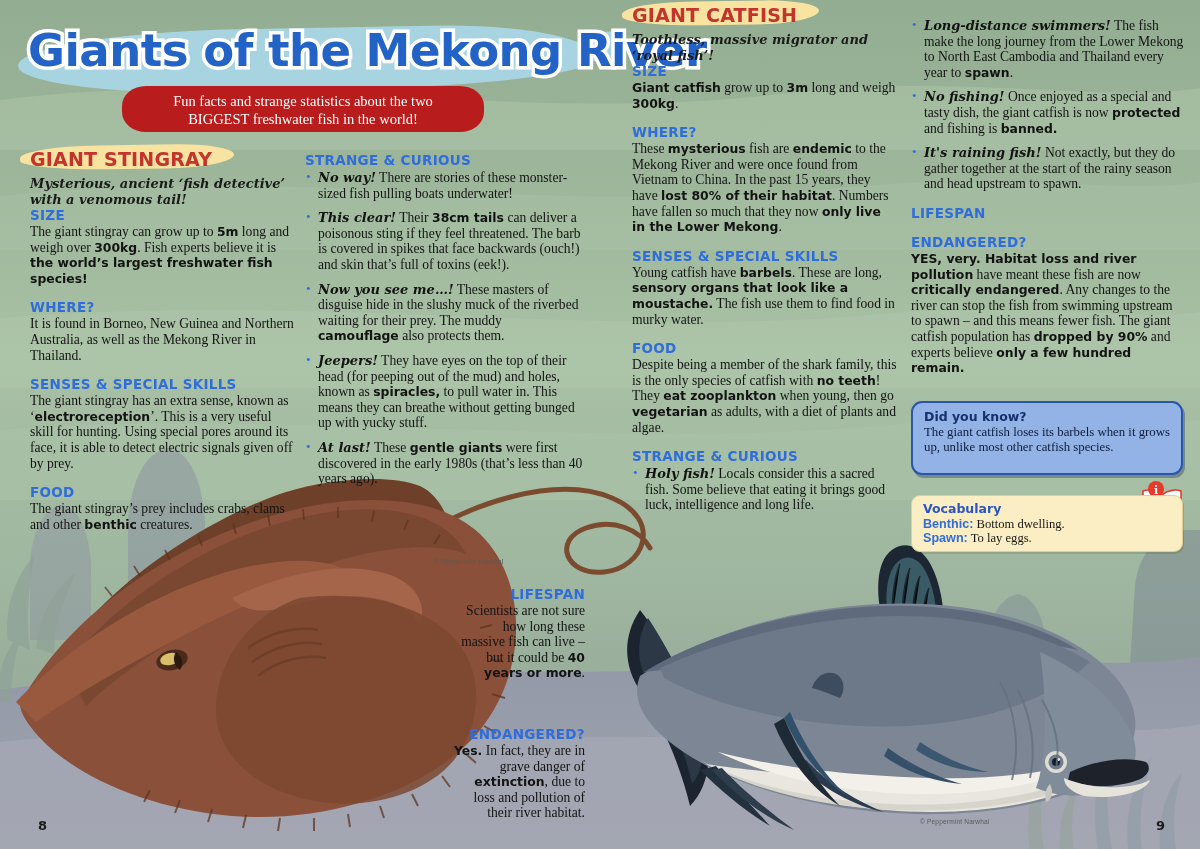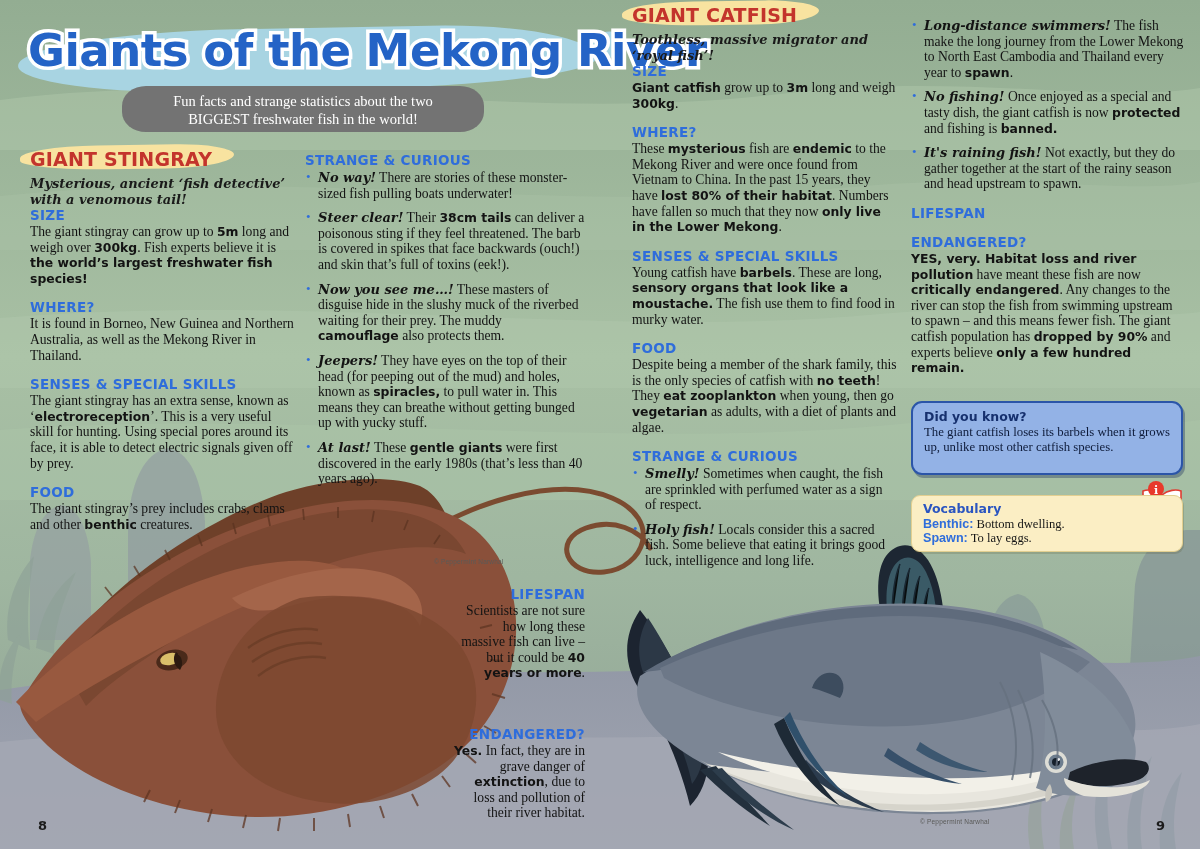--- a/index.html
+++ b/index.html
@@ -53,21 +53,21 @@
     font-family: "DejaVu Sans", sans-serif;
     font-weight: 700;
     font-size: 45px;
     letter-spacing: -0.5px;
     color: #2463c6;
     white-space: nowrap;
   }
 
   .subbanner {
     position: absolute; left: 122px; top: 86px; width: 362px; height: 46px;
-    background: #737373;
+    background: #b91c1c;
     border-radius: 24px / 20px;
     color: #ffffff;
     font-family: "Liberation Serif", serif;
     font-size: 14.5px;
     line-height: 18px;
     text-align: center;
     padding: 6px 16px 0 16px;
     box-shadow: 0 0 0 0 rgba(0,0,0,0);
   }
 
@@ -383,21 +383,21 @@
         <p class="body">The giant stingray has an extra sense, known as ‘<b>electroreception</b>’. This is a very useful skill for hunting. Using special pores around its face, it is able to detect electric signals given off by prey.</p>
         <h3 class="sub">FOOD</h3>
         <p class="body">The giant stingray’s prey includes crabs, clams and other <b>benthic</b> creatures.</p>
       </div>
   </div>
 
   <div class="col" style="left:305px; top:152px; width:280px;">
     <h3 class="sub">STRANGE &amp; CURIOUS</h3>
     <ul class="bullets" id="stingray-bullets">
         <li><i class="lead">No way!</i> There are stories of these monster-sized fish pulling boats underwater!</li>
-        <li><i class="lead">Steer clear!</i> Their <b>38cm tails</b> can deliver a poisonous sting if they feel threatened. The barb is covered in spikes that face backwards (ouch!) and skin that’s full of toxins (eek!).</li>
+        <li><i class="lead">This clear!</i> Their <b>38cm tails</b> can deliver a poisonous sting if they feel threatened. The barb is covered in spikes that face backwards (ouch!) and skin that’s full of toxins (eek!).</li>
         <li><i class="lead">Now you see me…!</i> These masters of disguise hide in the slushy muck of the riverbed waiting for their prey. The muddy <b>camouflage</b> also protects them.</li>
         <li><i class="lead">Jeepers!</i> They have eyes on the top of their head (for peeping out of the mud) and holes, known as <b>spiracles,</b> to pull water in. This means they can breathe without getting bunged up with yucky stuff.</li>
         <li><i class="lead">At last!</i> These <b>gentle giants</b> were first discovered in the early 1980s (that’s less than 40 years ago).</li>
       </ul>
   </div>
 
   <div class="col ray-block" style="left:460px; top:586px; width:125px;">
     <h3 class="sub">LIFESPAN</h3>
     <p class="body">Scientists are not sure how long these massive fish can live – but it could be <b>40 years or more</b>.</p>
   </div>
@@ -416,21 +416,20 @@
         <p class="body"><b>Giant catfish</b> grow up to <b>3m</b> long and weigh <b>300kg</b>.</p>
         <h3 class="sub">WHERE?</h3>
         <p class="body">These <b>mysterious</b> fish are <b>endemic</b> to the Mekong River and were once found from Vietnam to China. In the past 15 years, they have <b>lost 80% of their habitat</b>. Numbers have fallen so much that they now <b>only live in the Lower Mekong</b>.</p>
         <h3 class="sub">SENSES &amp; SPECIAL SKILLS</h3>
         <p class="body">Young catfish have <b>barbels</b>. These are long, <b>sensory organs that look like a moustache.</b> The fish use them to find food in murky water.</p>
         <h3 class="sub">FOOD</h3>
         <p class="body">Despite being a member of the shark family, this is the only species of catfish with <b>no teeth</b>! They <b>eat zooplankton</b> when young, then go <b>vegetarian</b> as adults, with a diet of plants and algae.</p>
       </div>
     <h3 class="sub">STRANGE &amp; CURIOUS</h3>
     <ul class="bullets" id="catfish-bullets-3">
-        <li><i class="lead">Smelly!</i> Sometimes when caught, the fish are sprinkled with perfumed water as a sign of respect.</li>
         <li><i class="lead">Holy fish!</i> Locals consider this a sacred fish. Some believe that eating it brings good luck, intelligence and long life.</li>
       </ul>
   </div>
 
   <div class="col" style="left:911px; top:16px; width:274px;">
     <ul class="bullets" id="catfish-bullets-4">
         <li><i class="lead">Long-distance swimmers!</i> The fish make the long journey from the Lower Mekong to North East Cambodia and Thailand every year to <b>spawn</b>.</li>
         <li><i class="lead">No fishing!</i> Once enjoyed as a special and tasty dish, the giant catfish is now <b>protected</b> and fishing is <b>banned.</b></li>
         <li><i class="lead">It's raining fish!</i> Not exactly, but they do gather together at the start of the rainy season and head upstream to spawn.</li>
       </ul>

